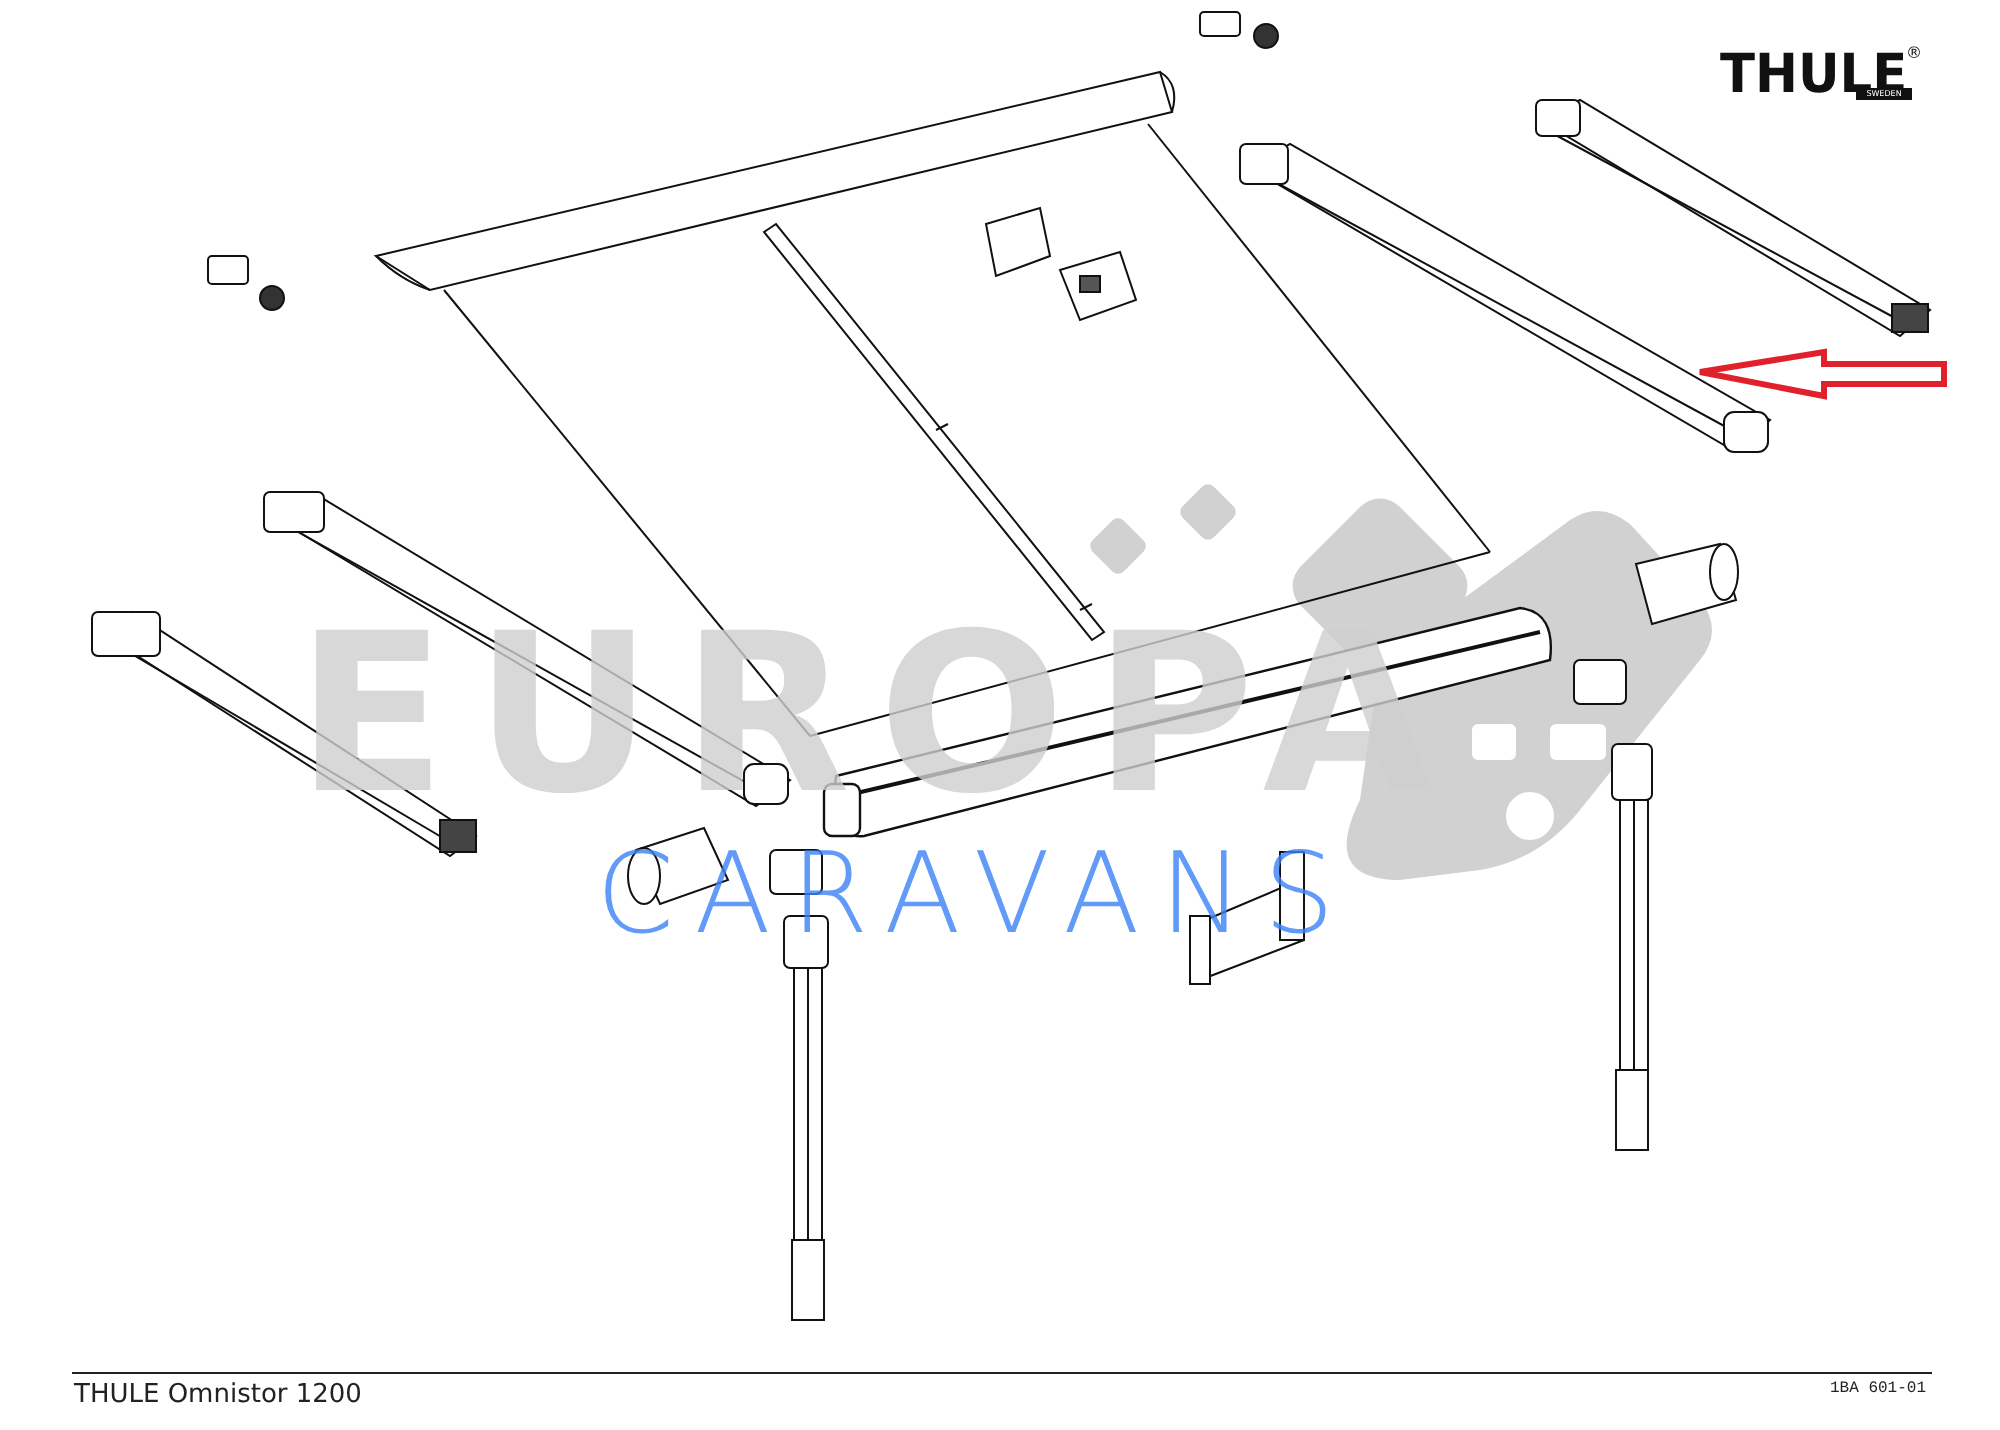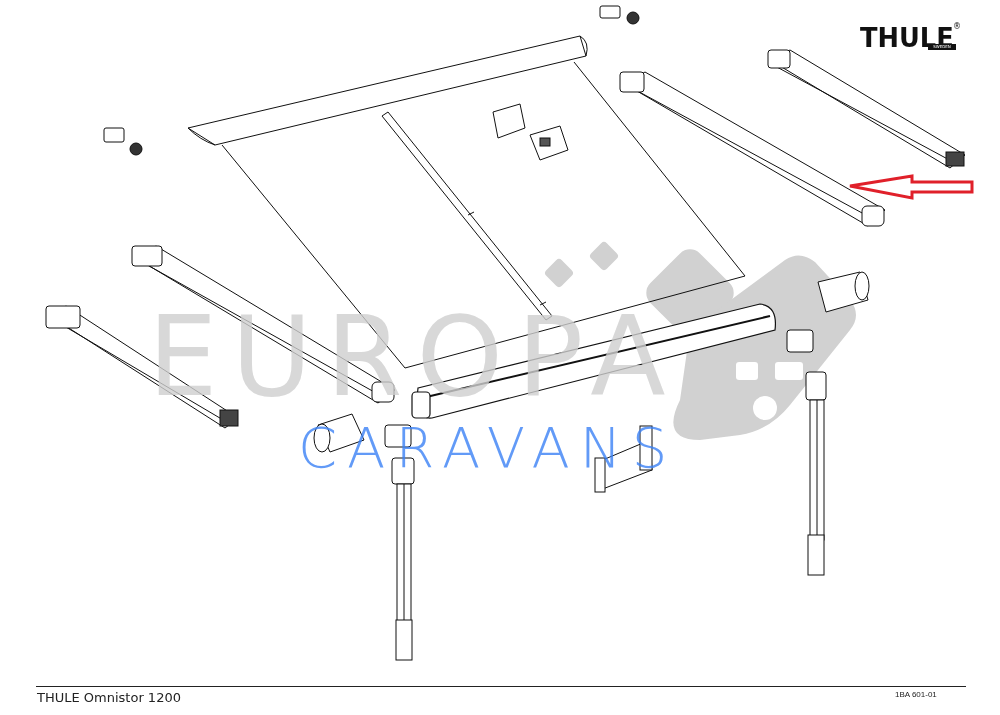--- a/index.html
+++ b/index.html
@@ -3,22 +3,22 @@
 <meta charset="utf-8">
 <style>
   html, body { margin:0; padding:0; background:#ffffff; }
   body { width:1000px; height:715px; position:relative; overflow:hidden; font-family:"DejaVu Sans", sans-serif; }
   #canvas { position:absolute; left:0; top:0; width:1000px; height:715px; }
   .logo { position:absolute; left:860px; top:22px; font-family:"DejaVu Sans", sans-serif; font-weight:bold; font-size:27px; letter-spacing:0px; color:#111; transform:scaleX(0.95); transform-origin:left top; }
   .logo-reg { position:absolute; left:953px; top:22px; font-size:8px; color:#111; }
   .logo-sub { position:absolute; left:928px; top:44px; width:28px; height:6px; background:#111; color:#fff; font-size:4px; line-height:6px; text-align:center; }
   .footer-rule { position:absolute; left:36px; top:686px; width:930px; height:1px; background:#222; }
   .footer-title { position:absolute; left:37px; top:690px; font-family:"DejaVu Sans", sans-serif; font-size:13px; color:#222;text-align:center; }
-  .footer-code { position:absolute; left:895px; top:690px; font-family:Liberation Sans, sans-serif; font-size:8px; color:#222; }
-  .wm-europa { position:absolute; left:148px; top:302px; font-family:"DejaVu Sans", sans-serif; font-weight:400; font-size:110px; letter-spacing:14px; color:#cfcfcf; opacity:0.8; line-height:1; -webkit-text-stroke:0; }
+  .footer-code { position:absolute; left:915px; top:690px; font-family:Liberation Mono, monospace; font-size:8px; color:#222; }
+  .wm-europa { position:absolute; left:148px; top:302px; font-family:"DejaVu Sans", sans-serif; font-weight:700; font-size:110px; letter-spacing:14px; color:#cfcfcf; opacity:0.8; line-height:1; -webkit-text-stroke:0; }
   .wm-caravans { position:absolute; left:298px; top:420px; font-family:"DejaVu Sans", sans-serif; font-size:56px; letter-spacing:10px; color:#3b82f6; opacity:0.8; line-height:1; font-weight:200; }
 </style>
 </head>
 <body>
 
 <svg id="canvas" width="1000" height="715" viewBox="0 0 1000 715" xmlns="http://www.w3.org/2000/svg">
 
   <g fill="#c9c9c9" opacity="0.85">
     <rect x="548" y="262" width="22" height="22" rx="4" transform="rotate(45 559 273)"></rect>
     <rect x="593" y="245" width="22" height="22" rx="4" transform="rotate(45 604 256)"></rect>

